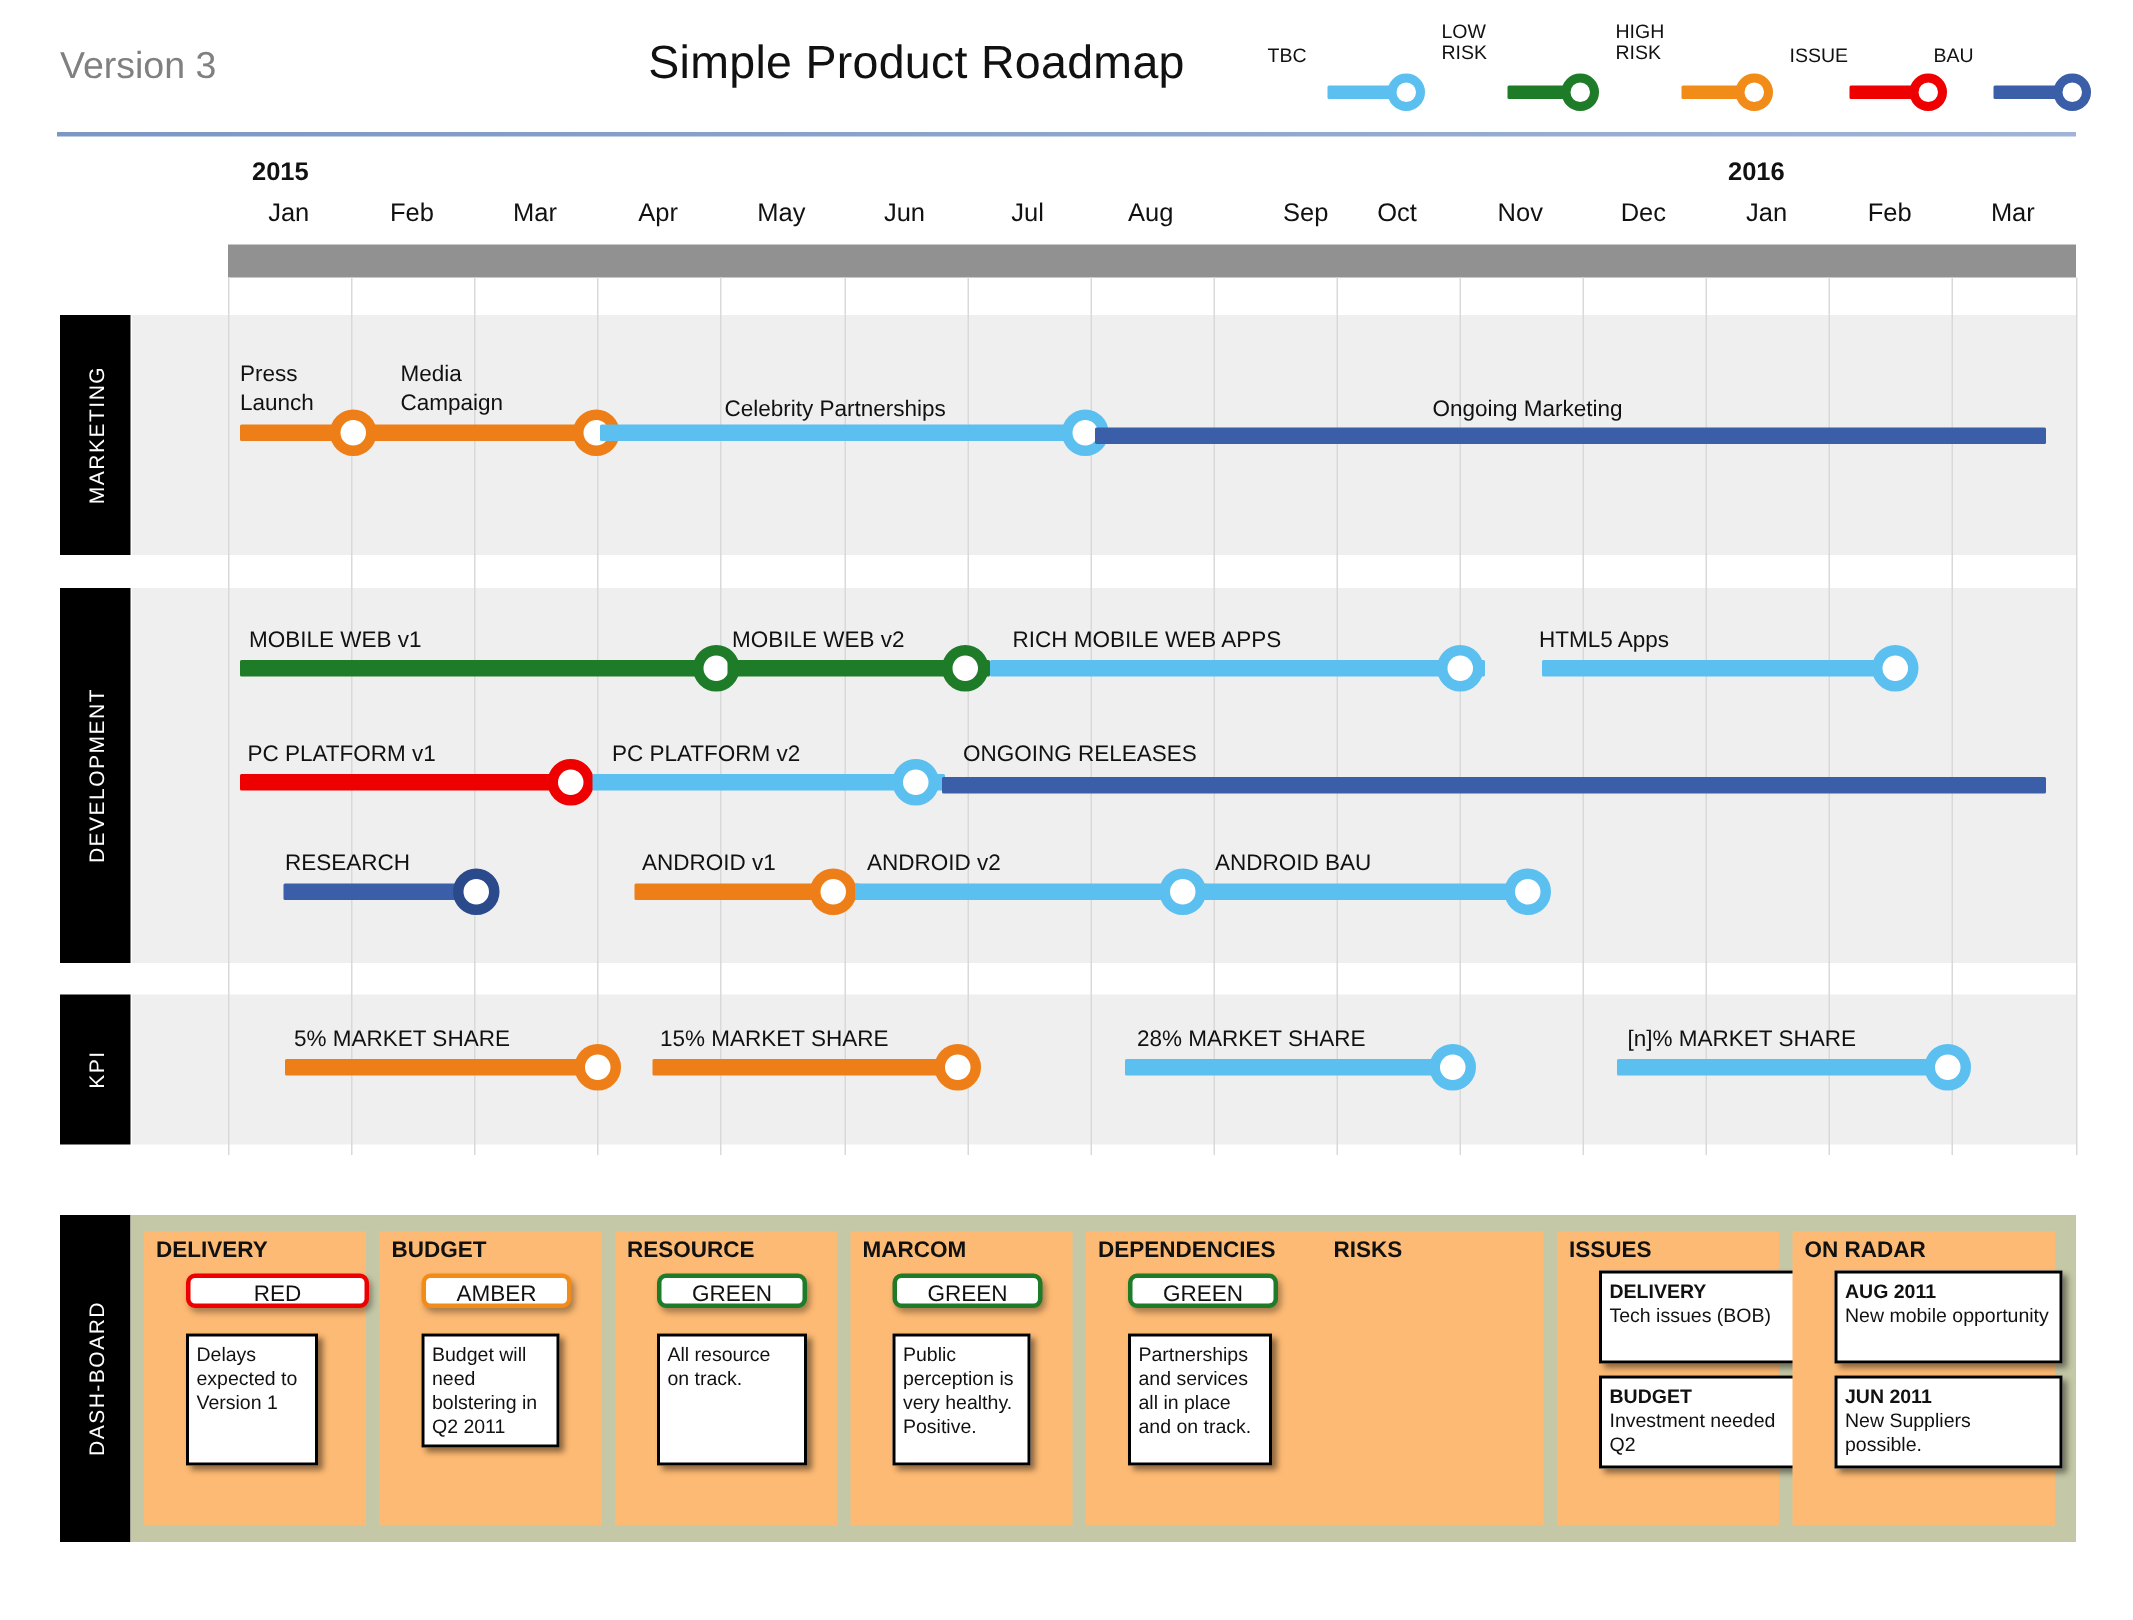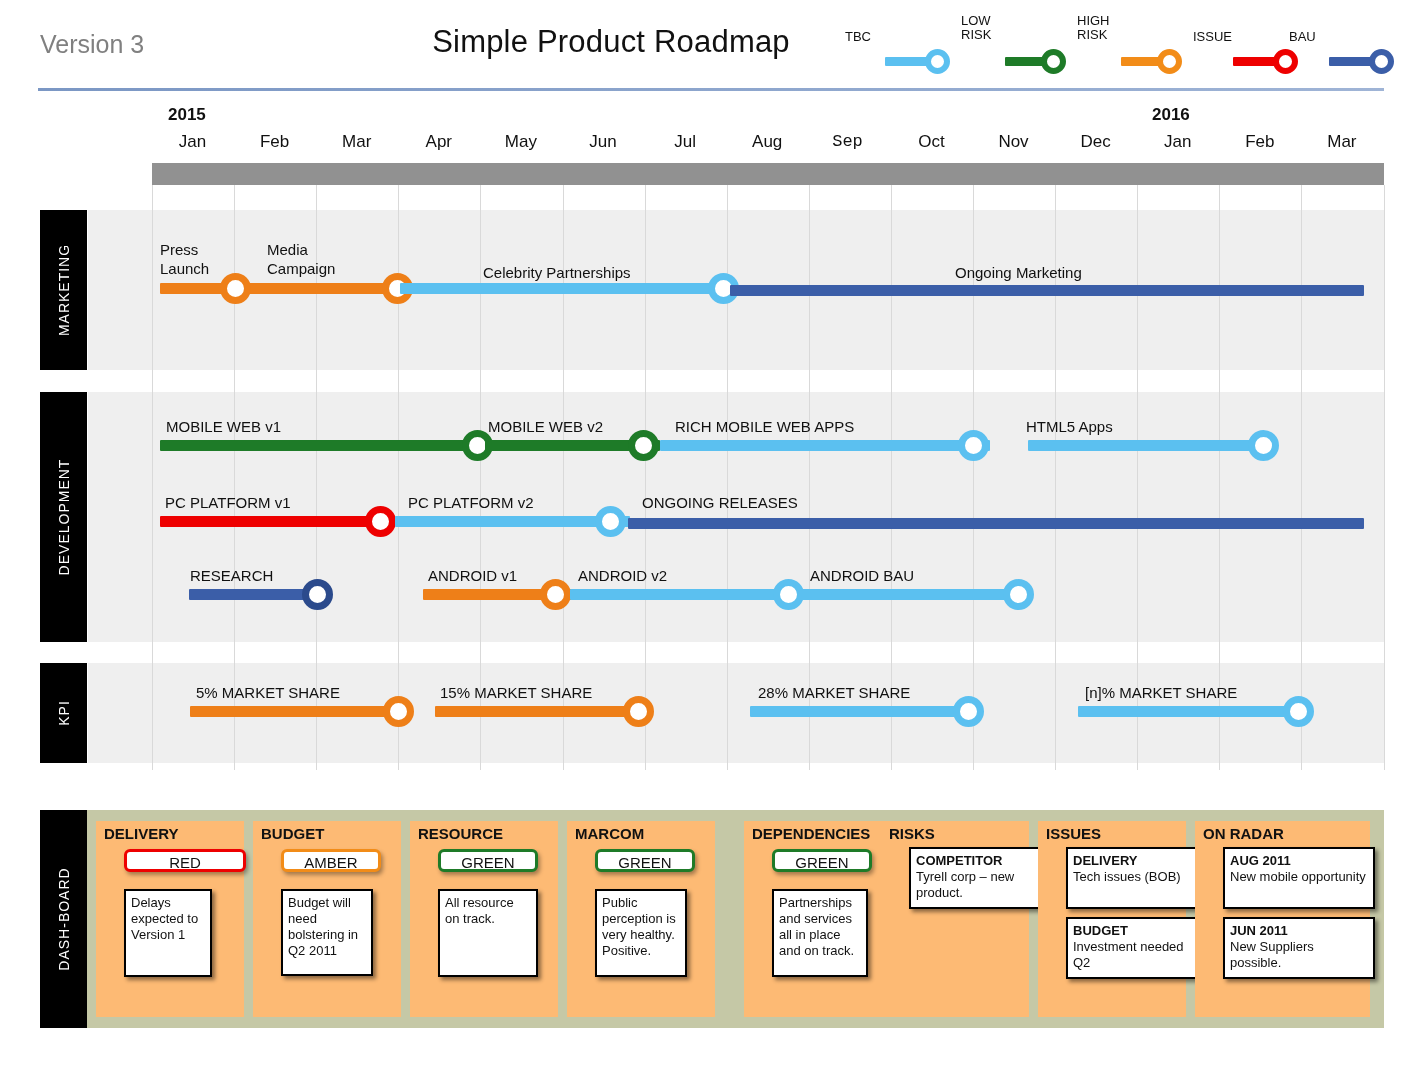--- a/index.html
+++ b/index.html
@@ -130,21 +130,21 @@
     <div class="year-label" style="left: 168px;">2015</div>
     <div class="year-label" style="left: 1152px;">2016</div>
     <div class="month-label" style="left: 152px;">Jan</div>
     <div class="month-label" style="left: 234.1px;">Feb</div>
     <div class="month-label" style="left: 316.2px;">Mar</div>
     <div class="month-label" style="left: 398.3px;">Apr</div>
     <div class="month-label" style="left: 480.4px;">May</div>
     <div class="month-label" style="left: 562.5px;">Jun</div>
     <div class="month-label" style="left: 644.6px;">Jul</div>
     <div class="month-label" style="left: 726.7px;">Aug</div>
-    <div class="month-label" style="left: 807px; font-family: Liberation Mono, monospace;">Sep</div>
+    <div class="month-label" style="left: 830px;">Sep</div>
     <div class="month-label" style="left: 890.9px;">Oct</div>
     <div class="month-label" style="left: 973px;">Nov</div>
     <div class="month-label" style="left: 1055.1px;">Dec</div>
     <div class="month-label" style="left: 1137.2px;">Jan</div>
     <div class="month-label" style="left: 1219.3px;">Feb</div>
     <div class="month-label" style="left: 1301.4px;">Mar</div>
   </div>
 <div id="gray-band"></div>
 
 <div id="chart">
@@ -242,48 +242,47 @@
       <div class="dash-panel" style="left: 9px; width: 148px;">
         <div class="dash-panel-title">DELIVERY</div>
         <div class="rag" style="width: 122px; border: 3px solid rgb(238, 0, 0);">RED</div>
         <div class="note" style="left: 28px; top: 68px; width: 88px; height: 88px;">
           <span class="note-body">Delays expected to Version 1</span>
         </div>
       </div>
       <div class="dash-panel" style="left: 166px; width: 148px;">
         <div class="dash-panel-title">BUDGET</div>
         <div class="rag" style="width: 100px; border: 3px solid rgb(242, 140, 24);">AMBER</div>
-        <div class="note" style="left: 28px; top: 68px; width: 92px; height: 87px;">
+        <div class="note" style="left: 28px; top: 68px; width: 92px; height: 76px;">
           <span class="note-body">Budget will need bolstering in Q2 2011</span>
         </div>
       </div>
       <div class="dash-panel" style="left: 323px; width: 148px;">
         <div class="dash-panel-title">RESOURCE</div>
         <div class="rag" style="width: 100px; border: 3px solid rgb(30, 123, 40);">GREEN</div>
         <div class="note" style="left: 28px; top: 68px; width: 100px; height: 88px;">
           <span class="note-body">All resource on track.</span>
         </div>
       </div>
       <div class="dash-panel" style="left: 480px; width: 148px;">
         <div class="dash-panel-title">MARCOM</div>
         <div class="rag" style="width: 100px; border: 3px solid rgb(30, 123, 40);">GREEN</div>
         <div class="note" style="left: 28px; top: 68px; width: 92px; height: 88px;">
           <span class="note-body">Public perception is very healthy. Positive.</span>
         </div>
       </div>
-      <div class="dash-panel" style="left: 657px; width: 160px;">
+      <div class="dash-panel" style="left: 637px; width: 160px;">
         <div class="dash-panel-title">DEPENDENCIES</div>
         <div class="rag" style="width: 100px; border: 3px solid rgb(30, 123, 40);">GREEN</div>
         <div class="note" style="left: 28px; top: 68px; width: 96px; height: 88px;">
           <span class="note-body">Partnerships and services all in place and on track.</span>
         </div>
       </div>
       <div class="dash-panel" style="left: 794px; width: 148px;">
         <div class="dash-panel-title">RISKS</div>
-        <div class="note" style="left: 28px; top: 26px; width: 132px; height: 62px;"><b>COMPETITOR</b><span class="note-body">Tyrell corp – new product.</span></div>
       </div>
       <div class="dash-panel" style="left: 951px; width: 148px;">
         <div class="dash-panel-title">ISSUES</div>
         <div class="note" style="left: 28px; top: 26px; width: 132px; height: 62px;"><b>DELIVERY</b><span class="note-body">Tech issues (BOB)</span></div>
         <div class="note" style="left: 28px; top: 96px; width: 132px; height: 62px;"><b>BUDGET</b><span class="note-body">Investment needed Q2</span></div>
       </div>
       <div class="dash-panel" style="left: 1108px; width: 175px;">
         <div class="dash-panel-title">ON RADAR</div>
         <div class="note" style="left: 28px; top: 26px; width: 152px; height: 62px;"><b>AUG 2011</b><span class="note-body">New mobile opportunity</span></div>
         <div class="note" style="left: 28px; top: 96px; width: 152px; height: 62px;"><b>JUN 2011</b><span class="note-body">New Suppliers possible.</span></div>

